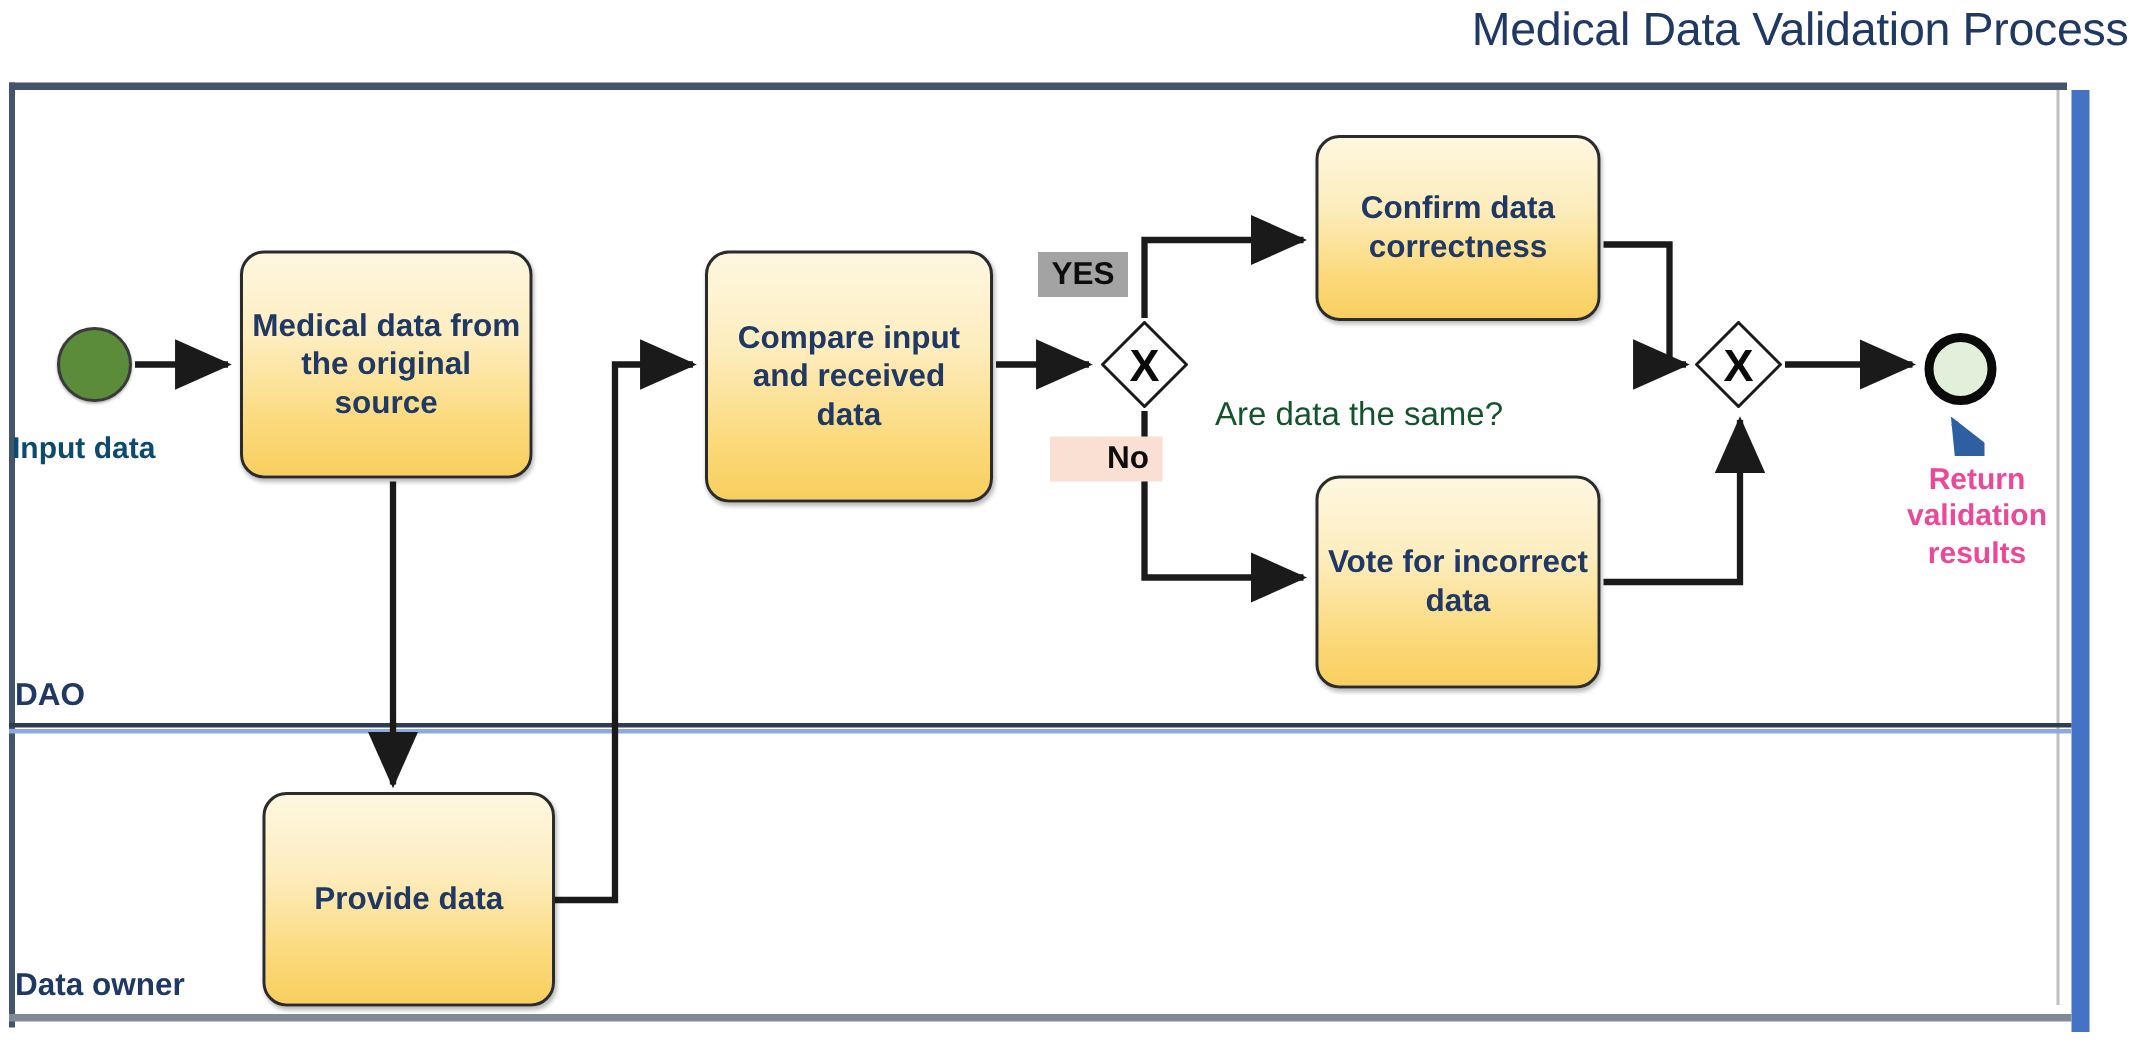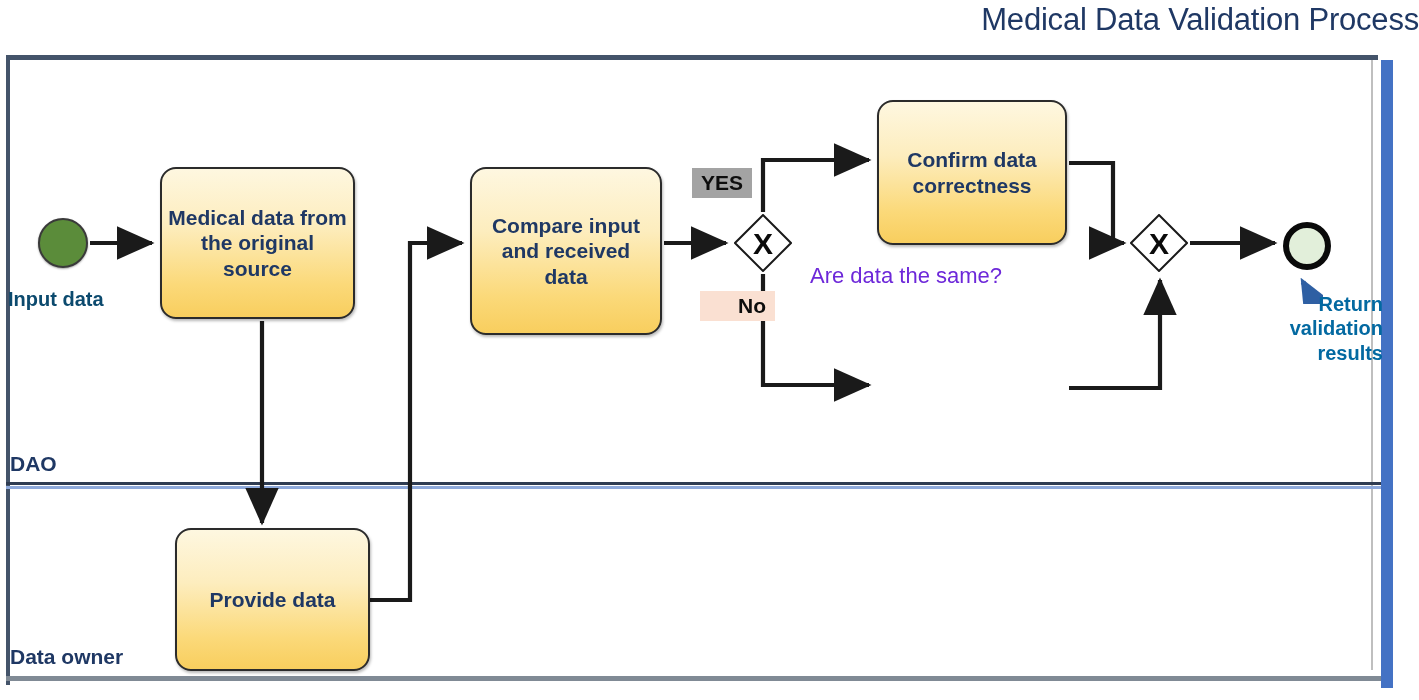--- a/index.html
+++ b/index.html
@@ -119,21 +119,21 @@
     font-size: 21px;
     font-weight: bold;
     color: #1F3864;
     line-height: 1.22;
     font-family: "Liberation Sans", sans-serif;
     padding: 0 6px;
   }
 
   #task-request      { left: 160px; top: 167px; width: 195px; height: 152px; }
   #task-compare      { left: 470px; top: 167px; width: 192px; height: 168px; }
-  #task-confirm      { left: 877px; top: 100px;  width: 190px; height: 145px; }
+  #task-confirm      { left: 877px; top: 90px;  width: 190px; height: 124px; }
   #task-vote         { left: 877px; top: 317px; width: 190px; height: 142px; }
   #task-provide      { left: 175px; top: 528px; width: 195px; height: 143px; }
 
   
   #start-event {
     position: absolute;
     left: 38px;
     top: 218px;
     width: 50px;
     height: 50px;
@@ -161,26 +161,26 @@
     width: 48px;
     height: 48px;
     border-radius: 50%;
     background: #E2EFDA;
     border: 6px solid #0A0A0A;
     box-sizing: border-box;
   }
   #end-event-label {
     position: absolute;
     left: 1253px;
-    top: 292px;
+    top: 308px;
     width: 130px;
-    text-align: right;
+    text-align: center;
     font-size: 20px;
     font-weight: bold;
-    color: #0369a1;
+    color: #ec4899;
     line-height: 1.22;
     font-family: "Liberation Sans", sans-serif;
   }
   #end-event-pointer {
     position: absolute;
     left: 1297px;
     top: 278px;
     width: 26px;
     height: 26px;
   }
@@ -207,21 +207,21 @@
   }
   #label-yes { left: 672px; top: 168px; background: #a3a3a3; margin-left: 20px; }
   #label-no  { left: 700px; top: 291px; background: #FAE0D2; padding-left: 38px; }
 
   #gateway-question {
     position: absolute;
     left: 810px;
     top: 263px;
     font-size: 22px;
     font-weight: normal;
-    color: #6d28d9;
+    color: #14532d;
     white-space: nowrap;
     font-family: "Liberation Sans", sans-serif;
   }
 
   
   #connectors {
     position: absolute;
     left: 0;
     top: 0;
     width: 1419px;
@@ -280,20 +280,23 @@
   <div id="start-event-label">Input data</div>
 
   <div class="task" id="task-request">
     <span class="task-label">Medical data from the original source</span>
   </div>
   <div class="task" id="task-compare">
     <span class="task-label">Compare input and received data</span>
   </div>
   <div class="task" id="task-confirm">
     <span class="task-label">Confirm data correctness</span>
+  </div>
+  <div class="task" id="task-vote">
+    <span class="task-label">Vote for incorrect data</span>
   </div>
   <div class="task" id="task-provide">
     <span class="task-label">Provide data</span>
   </div>
 
   <div class="gateway" id="gateway-decision">
     <svg width="58" height="58" viewBox="0 0 58 58" xmlns="http://www.w3.org/2000/svg">
       <polygon points="29,1 57,29 29,57 1,29" fill="#FFFFFF" stroke="#1A1A1A" stroke-width="2"></polygon>
       <text x="29" y="40" text-anchor="middle" font-family="Liberation Sans, sans-serif" font-size="30" font-weight="bold" fill="#0A0A0A">X</text>
     </svg>

